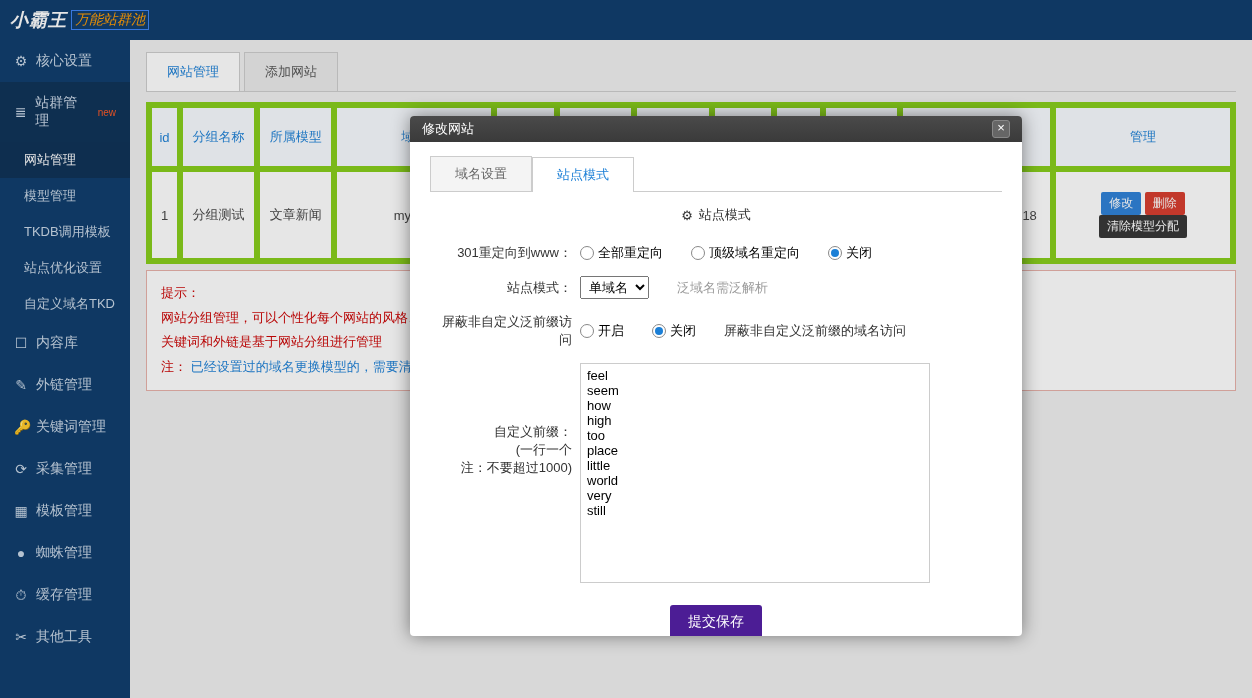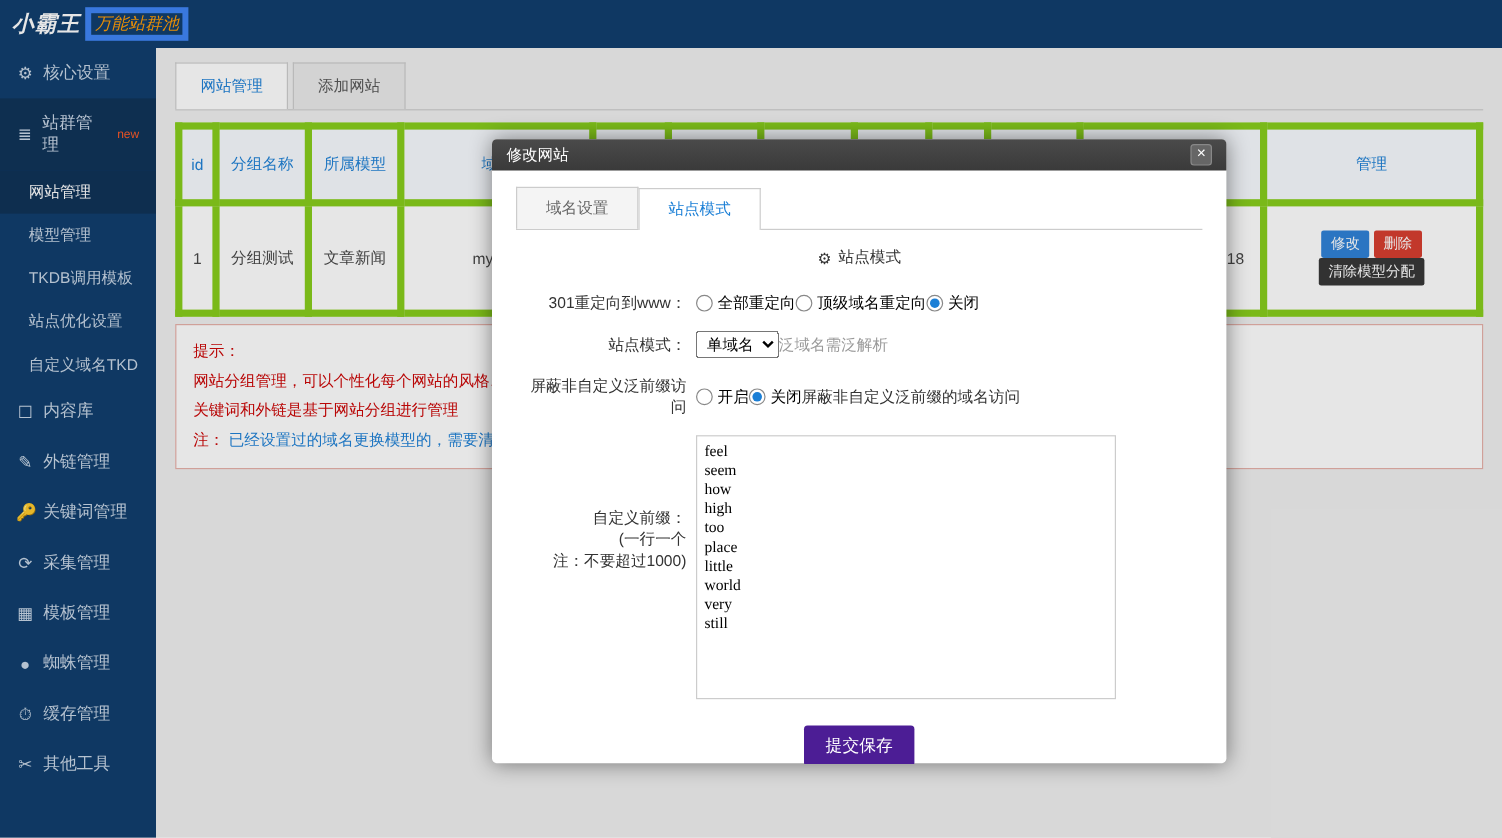--- a/index.html
+++ b/index.html
@@ -3,21 +3,21 @@
 <meta charset="utf-8">
 <style>
 * { margin: 0; padding: 0; box-sizing: border-box; }
 body { font-family: "Microsoft YaHei", Arial, sans-serif; font-size: 13px; background: #e8e8e8; overflow: hidden; }
 
 .app { width: 1252px; height: 698px; position: relative; background: #f5f5f5; }
 
 
 .topbar { height: 40px; background: #0b3a6a; display: flex; align-items: center; padding: 0 10px; }
 .logo { color: #fff; font-weight: bold; font-size: 18px; font-style: italic; letter-spacing: 1px; }
-.logo-sub { color: #ff9a00; font-style: italic; font-size: 14px; margin-left: 4px; border: 5px solid #3b82f6; padding: 0 3px; }
+.logo-sub { color: #ff9a00; font-style: italic; font-size: 14px; margin-left: 4px; border: 1px solid #3b82f6; padding: 0 3px; }
 
 
 .sidebar { position: absolute; left: 0; top: 40px; width: 130px; height: calc(698px - 40px); background: #0b3a6a; color: #c8d6e6; }
 .side-section { display: flex; align-items: center; gap: 8px; padding: 12px 14px; font-size: 14px; cursor: pointer; }
 .side-section.active { background: #0a2f55; }
 .side-sub { padding: 9px 14px 9px 24px; font-size: 13px; cursor: pointer; color: #c8d6e6; }
 .side-sub.active { background: #0a2e54; color: #fff; }
 .badge-new { color: #ff5722; font-size: 10px; margin-left: 2px; }
 .sicon { width: 14px; display: inline-block; text-align: center; }
 
@@ -53,28 +53,28 @@
 .modal-body::-webkit-scrollbar-thumb { background: #c0c0c0; }
 
 .mtabs { display: flex; border-bottom: 1px solid #ccc; margin-bottom: 14px; }
 .mtab { padding: 8px 24px; border: 1px solid #ccc; border-bottom: none; background: #f4f4f4; color: #666; cursor: pointer; }
 .mtab.active { background: #fff; color: #1b7fd6; position: relative; top: 1px; }
 
 .section-header { display: flex; align-items: center; gap: 6px; justify-content: center; margin: 6px 0 20px; color: #333; }
 
 .form-row { display: flex; align-items: center; margin-bottom: 14px; }
 .form-label { width: 150px; text-align: right; color: #333; font-size: 13px; padding-right: 8px; }
-.form-field { flex: 1; display: flex; align-items: center; gap: 0; flex-wrap: wrap; }
+.form-field { flex: 1; display: flex; align-items: center; gap: 28px; flex-wrap: wrap; }
 .radio { display: inline-flex; align-items: center; gap: 4px; cursor: pointer; }
 .radio-dot { width: 14px; height: 14px; border: 1px solid #888; border-radius: 50%; display: inline-flex; align-items: center; justify-content: center; background:#fff; }
 .radio-dot.on::after { content: ""; width: 8px; height: 8px; background: #1b7fd6; border-radius: 50%; }
 select { padding: 2px 4px; font-size: 13px; }
 .help-text { color: #999; }
 
-textarea.prefixes { width: 350px; height: 220px; resize: none; font-size: 13px; padding: 4px 6px; border: 1px solid #ccc; font-family: Liberation Serif, serif; }
+textarea.prefixes { width: 350px; height: 220px; resize: none; font-size: 13px; padding: 4px 6px; border: 1px solid #ccc; font-family: Liberation Sans, sans-serif; }
 
 .submit-row { text-align: center; padding: 8px 0 14px; }
 .btn-submit { background: #4c1d95; color: #fff; border: none; padding: 8px 18px; font-size: 14px; cursor: pointer; border-radius: 3px; }
 
 </style>
 </head>
 <body>
 
 <div class="app">
   <div class="topbar">

